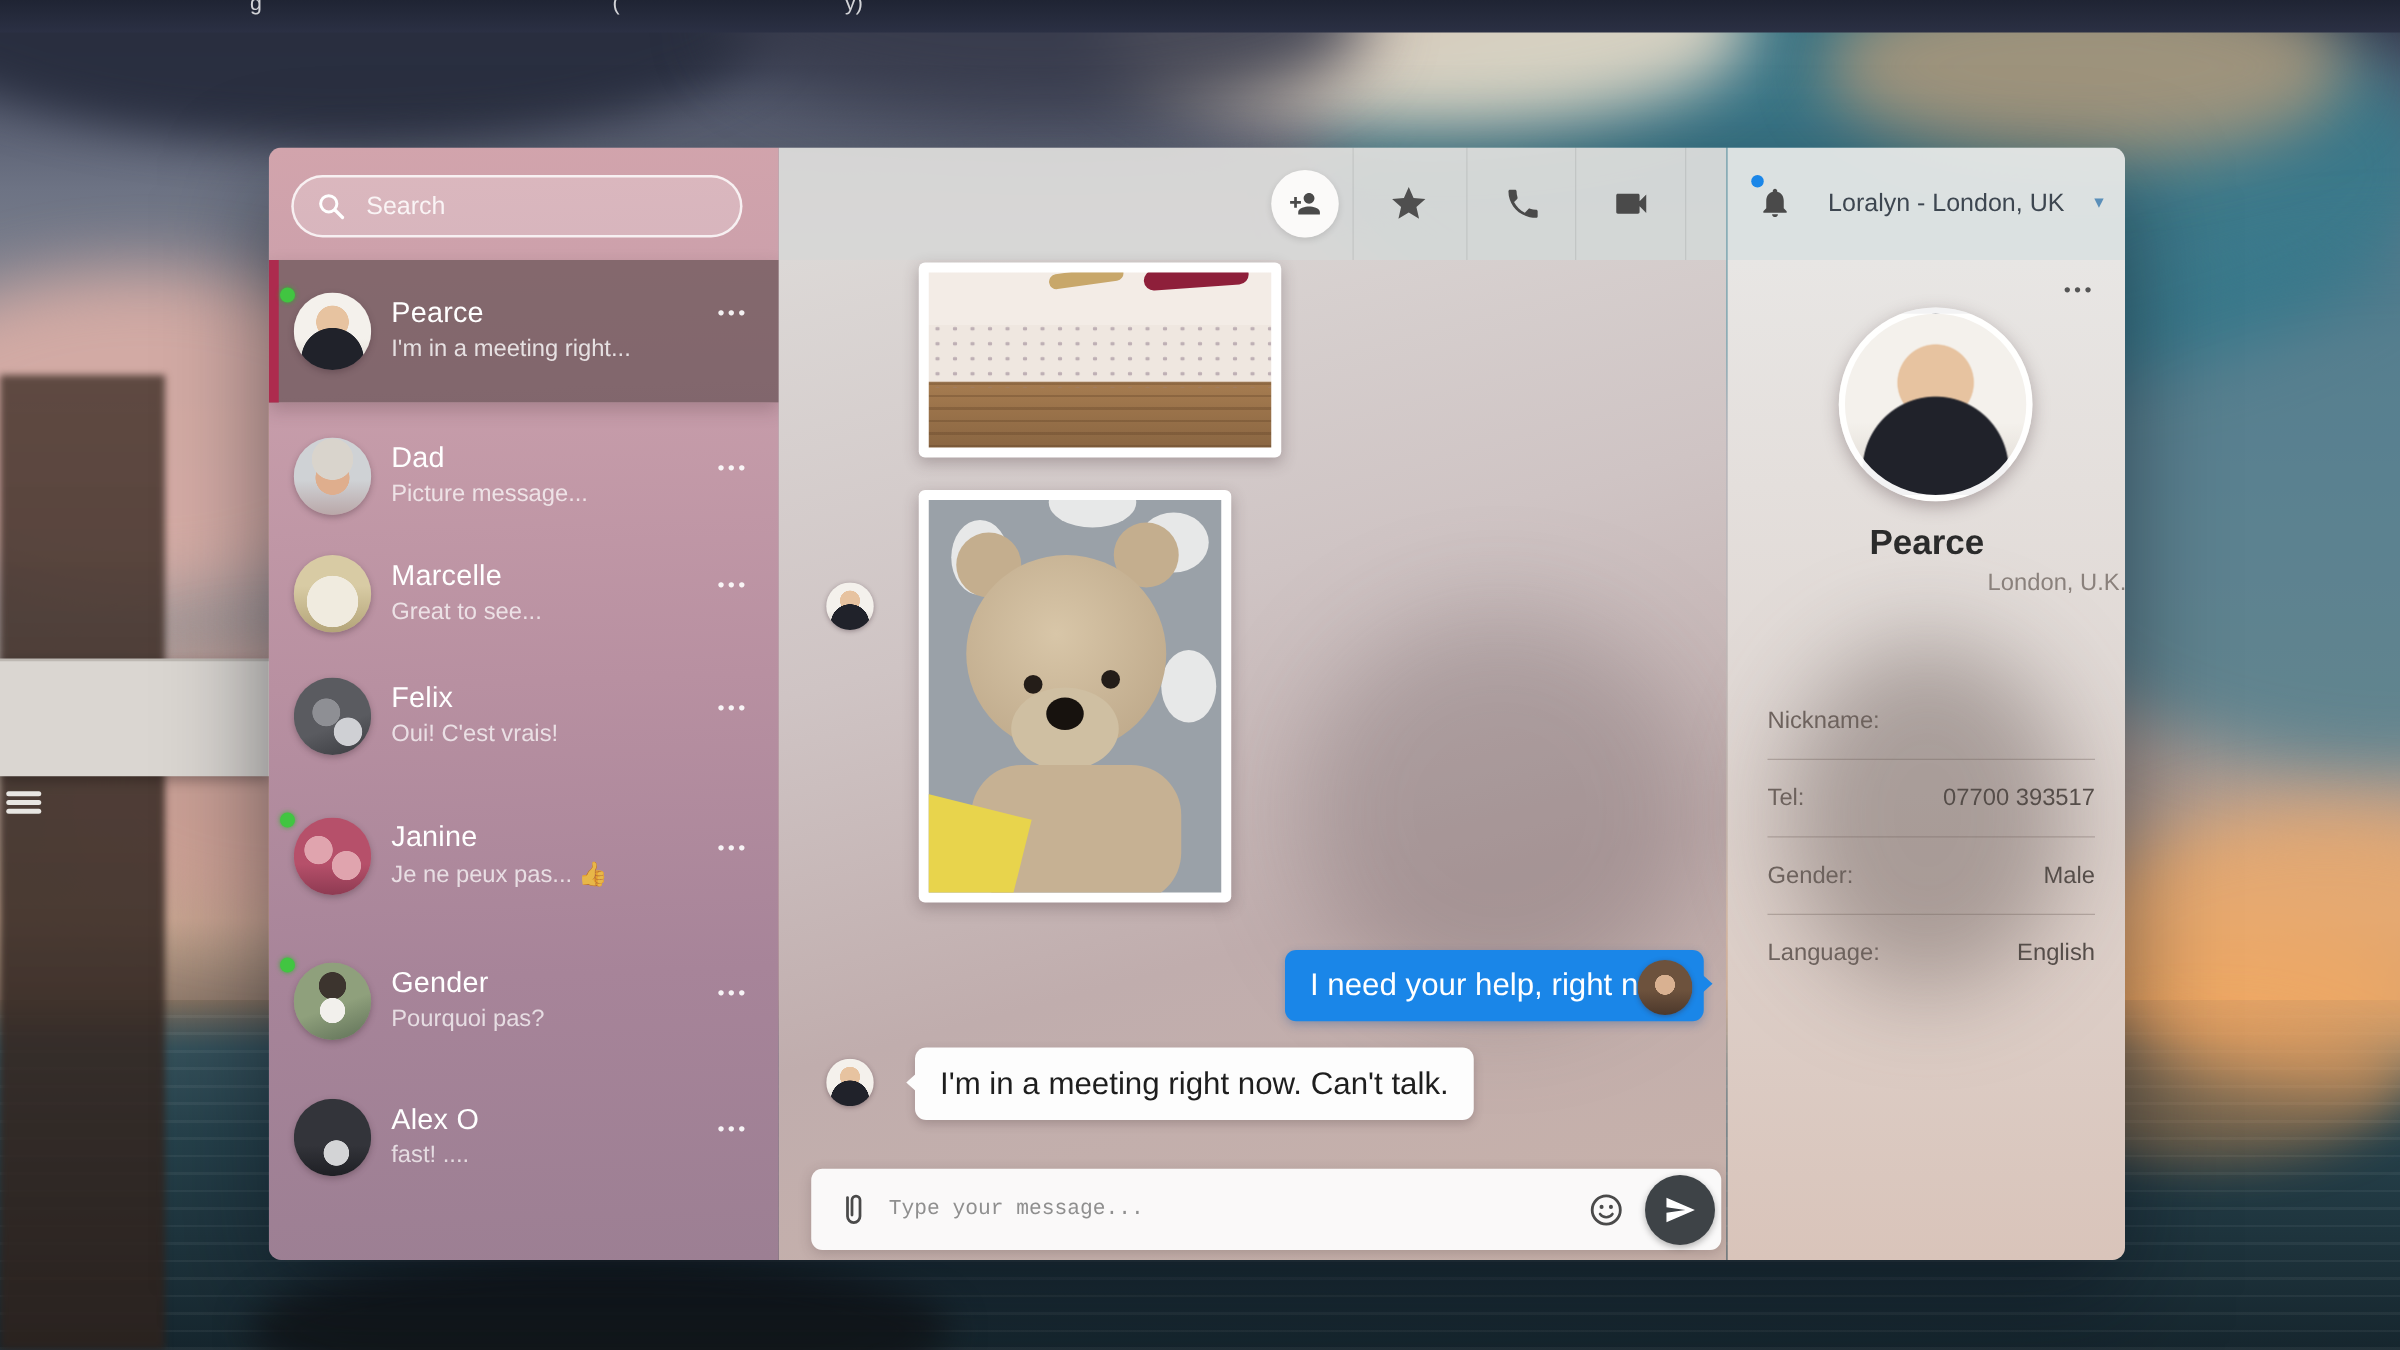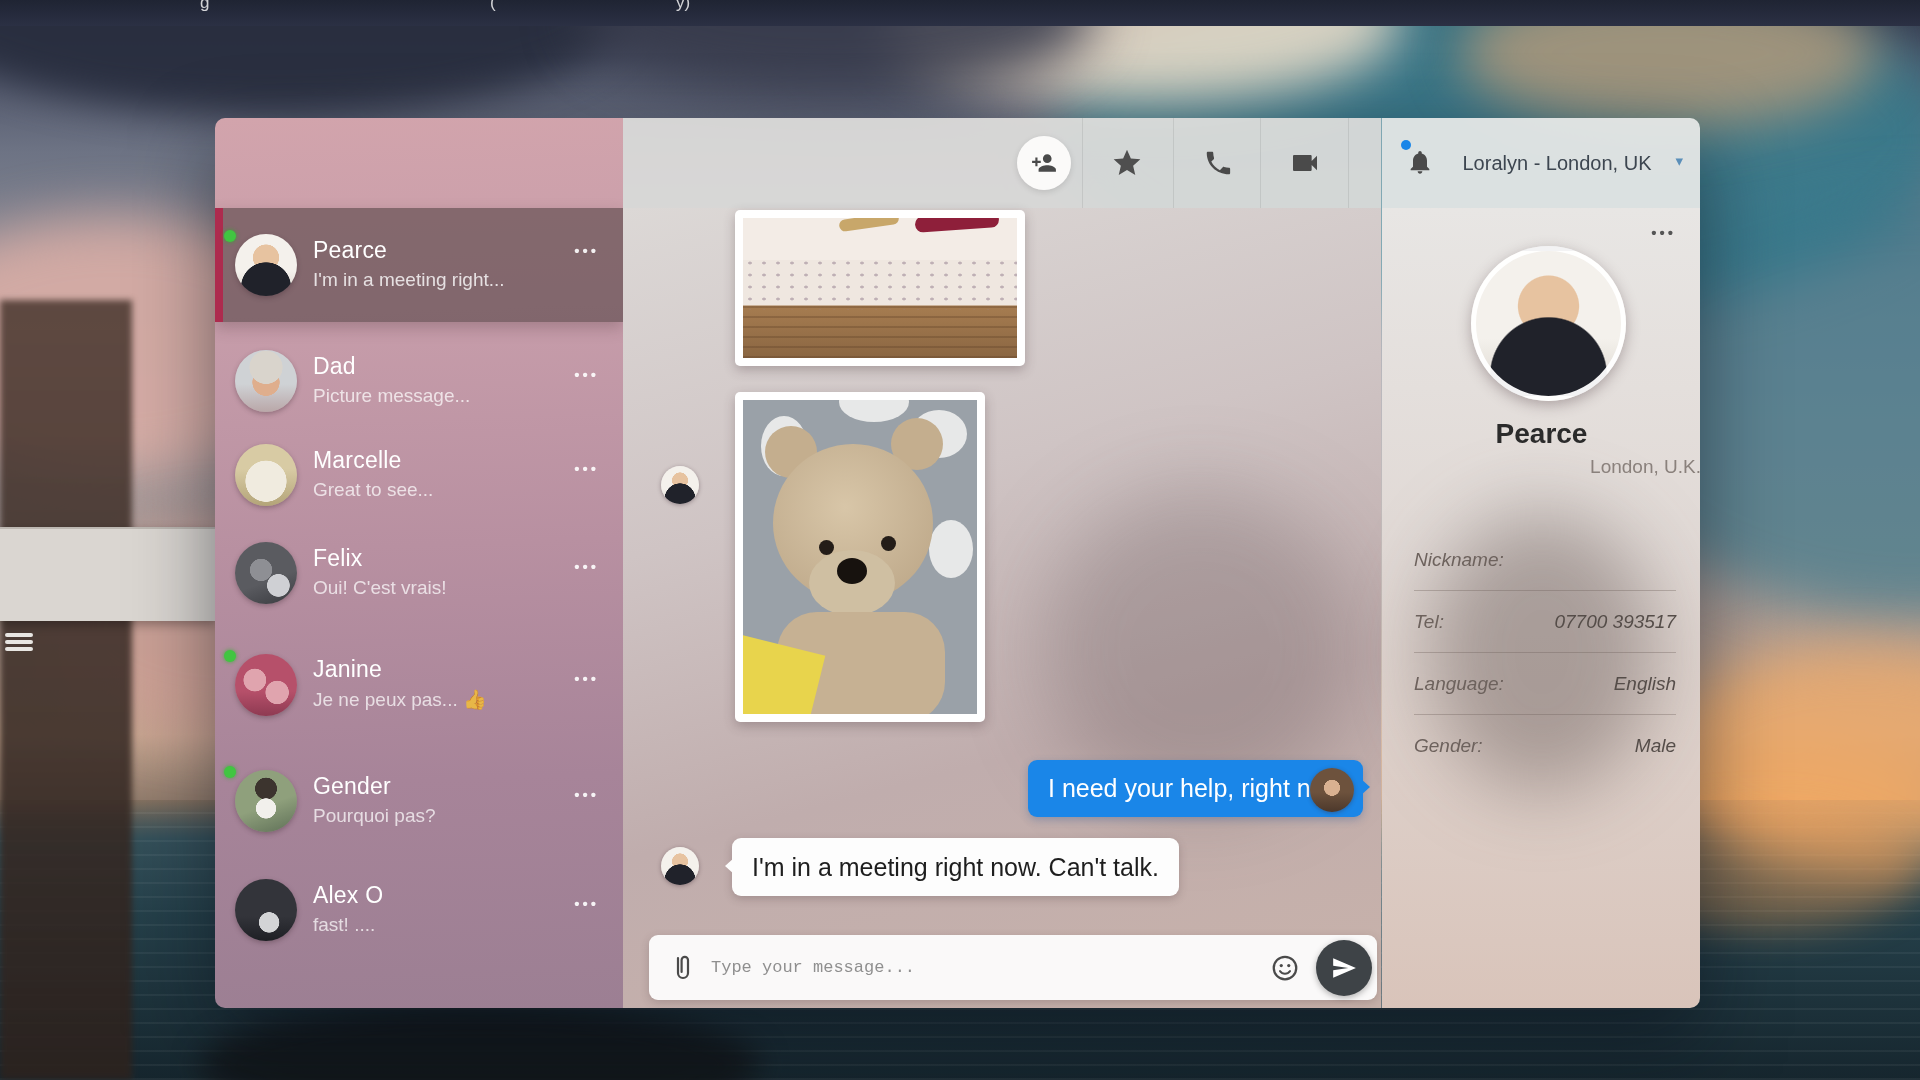--- a/index.html
+++ b/index.html
@@ -191,21 +191,21 @@
   .pbody::before{content:"";position:absolute;left:14%;top:38%;width:230px;height:280px;
     border-radius:50%;background:rgba(88,72,70,.4);filter:blur(38px);}
   .pdots{position:absolute;right:25px;top:16px;color:#555;font-size:15px;letter-spacing:3px;
     font-weight:bold;cursor:pointer;}
   .bigav{position:absolute;left:89px;top:38px;width:145px;height:145px;border-radius:50%;
     border:5px solid rgba(255,255,255,.95);box-shadow:0 4px 14px rgba(70,50,55,.35);}
   .pname{position:absolute;left:0;top:210px;width:100%;text-align:center;font-size:28px;
     font-weight:bold;color:#2b2b2b;}
   .ploc{position:absolute;left:0;top:248px;width:100%;text-align:right;font-size:19px;
     color:#8a817c;}
-  .fields{position:absolute;left:32px;top:321px;width:262px;font-style:italic;}
+  .fields{position:absolute;left:32px;top:338px;width:262px;}
   .frow{height:61px;display:flex;align-items:center;justify-content:space-between;
     border-bottom:1px solid rgba(110,95,90,.35);}
   .frow:last-child{border-bottom:none;}
   .flabel{font-size:19px;color:#6d625d;}
   .fvalue{font-size:19px;color:#554d49;}
 </style>
 </head>
 <body>
 
 <div class="bg"></div>
@@ -232,20 +232,27 @@
 <div class="silhouette"></div>
 <div class="topstrip">
   <span style="left:200px">g</span>
   <span style="left:490px">(</span>
   <span style="left:676px">y)</span>
 </div>
 
 <div class="app">
 
   <div class="sidebar">
+    <div class="searchwrap">
+      <input class="search" type="text" placeholder="Search" style="">
+      <svg class="searchicon" viewBox="0 0 24 24">
+        <circle cx="10" cy="10" r="6.5" fill="none" stroke="#fff" stroke-width="2.4"></circle>
+        <line x1="15" y1="15" x2="21" y2="21" stroke="#fff" stroke-width="2.6" stroke-linecap="round"></line>
+      </svg>
+    </div>
 
     <div class="rowsel">
       <span class="odot"></span>
       <div class="avatar av-pearce"></div>
       <div class="ctext">
         <div class="cname">Pearce</div>
         <div class="cprev">I'm in a meeting right...</div>
       </div>
       <div class="dots">•••</div>
     </div>
@@ -409,23 +416,23 @@
       <div class="fields">
         <div class="frow">
           <span class="flabel">Nickname:</span>
           <span class="fvalue"></span>
         </div>
         <div class="frow">
           <span class="flabel">Tel:</span>
           <span class="fvalue">07700 393517</span>
         </div>
         <div class="frow">
+          <span class="flabel">Gender:</span>
+          <span class="fvalue">Male</span>
+        </div>
+        <div class="frow">
           <span class="flabel">Language:</span>
           <span class="fvalue">English</span>
         </div>
-        <div class="frow">
-          <span class="flabel">Gender:</span>
-          <span class="fvalue">Male</span>
-        </div>
       </div>
     </div>
   </div>
 </div>
 
 </body></html>

